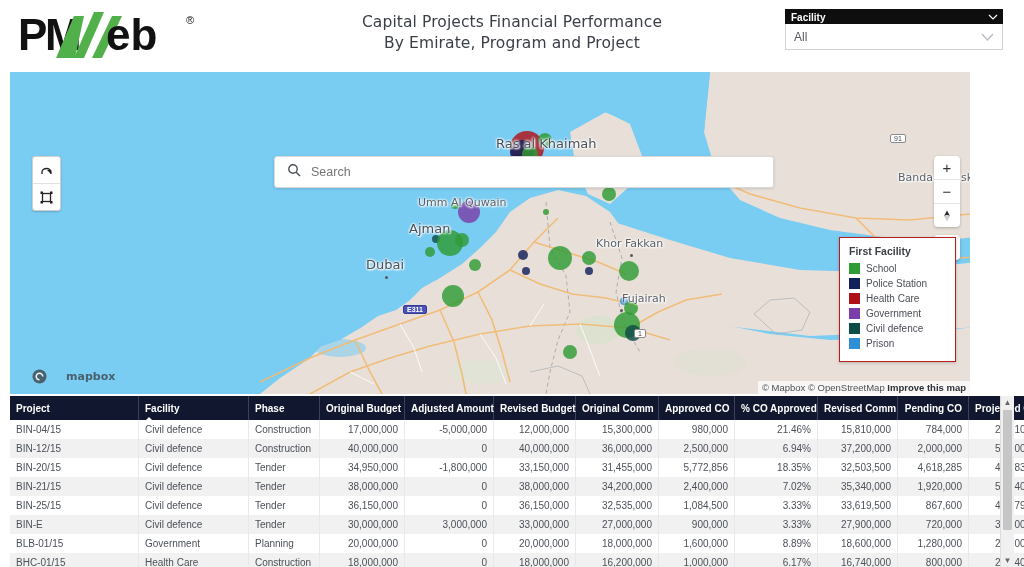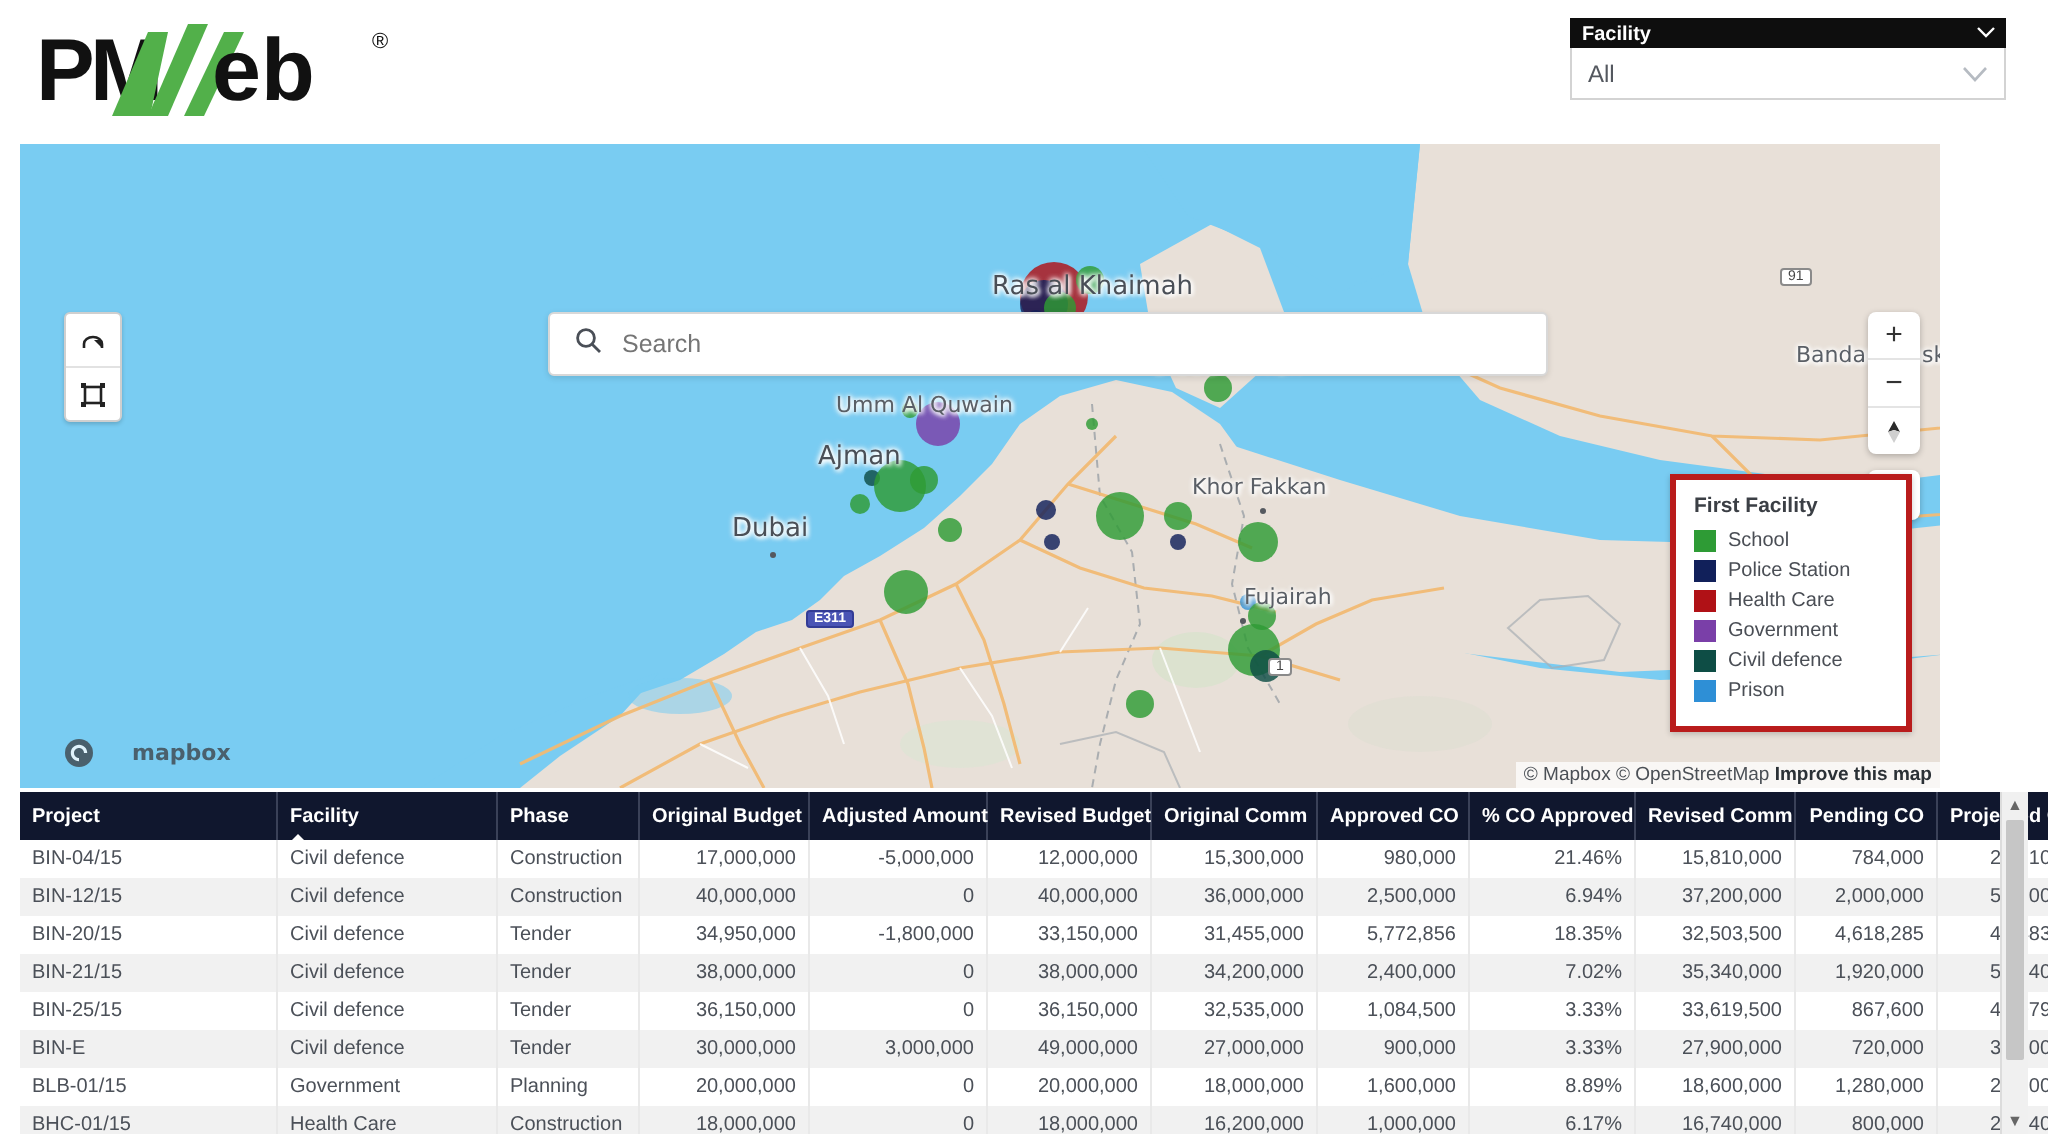--- a/index.html
+++ b/index.html
@@ -92,21 +92,21 @@
   }
   .zoom-ctrl div+div{border-top:1px solid #e4e4e4;}
   .locate-btn{
     position:absolute;right:10px;top:163px;width:26px;height:25px;background:#fff;
     border-radius:4px;box-shadow:0 1px 3px rgba(0,0,0,.25);
     display:flex;align-items:center;justify-content:center;cursor:pointer;
   }
 
   .legend{
     position:absolute;right:14px;top:165px;width:98px;background:#fff;
-    border:3px solid #b91c1c;padding:7px 8px 8px 9px;
+    border:1px solid #b91c1c;padding:7px 8px 8px 9px;
     box-shadow:0 1px 3px rgba(0,0,0,.2);
   }
   .legend h4{
     margin:0 0 6px 0;font-size:10.5px;color:#3b3f45;font-weight:bold;
     font-family:"Liberation Sans",sans-serif;
   }
   .legend .li{display:flex;align-items:flex-start;margin-bottom:4px;}
   .legend .sw{width:11px;height:11px;margin-right:6px;flex:none;}
   .legend .lb{font-size:10px;color:#4a4e55;white-space:nowrap;}
 
@@ -170,20 +170,24 @@
         <text x="0" y="42" font-family="Liberation Sans, sans-serif" font-size="44" font-weight="bold" fill="#111">P</text>
         <text x="27" y="42" font-family="Liberation Sans, sans-serif" font-size="44" font-weight="bold" fill="#111">M</text>
         <path d="M38 50 L56 8 L66 8 L57 50 Z" fill="#52b04a"></path>
         <path d="M56 50 L76 4 L86 4 L66 50 Z" fill="#52b04a"></path>
         <path d="M74 50 L94 8 L104 8 L84 50 Z" fill="#52b04a"></path>
         <text x="88" y="42" font-family="Liberation Sans, sans-serif" font-size="44" font-weight="bold" fill="#111">eb</text>
         <text x="168" y="16" font-family="Liberation Sans, sans-serif" font-size="11" fill="#111">®</text>
       </svg>
     </div>
 
+    <div class="title-block">
+      <div class="title-line">Capital Projects Financial Performance</div>
+      <div class="title-line">By Emirate, Program and Project</div>
+    </div>
 
     <div class="facility-filter">
       <div class="ff-head">
         <span>Facility</span>
         <span class="chev">
           <svg width="10" height="8" viewBox="0 0 10 8">
               <path d="M1 2 L5 6 L9 2" stroke="#fff" stroke-width="1.2" fill="none"></path>
             </svg>
         </span>
       </div>
@@ -487,21 +491,21 @@
             <td class="num">33,619,500</td>
             <td class="num">867,600</td>
             <td class="num">48,079,500</td>
           </tr>
           <tr>
             <td>BIN-E</td>
             <td>Civil defence</td>
             <td>Tender</td>
             <td class="num">30,000,000</td>
             <td class="num">3,000,000</td>
-            <td class="num">49,000,000</td>
+            <td class="num">33,000,000</td>
             <td class="num">27,000,000</td>
             <td class="num">900,000</td>
             <td class="num">3.33%</td>
             <td class="num">27,900,000</td>
             <td class="num">720,000</td>
             <td class="num">39,900,000</td>
           </tr>
           <tr>
             <td>BLB-01/15</td>
             <td>Government</td>

